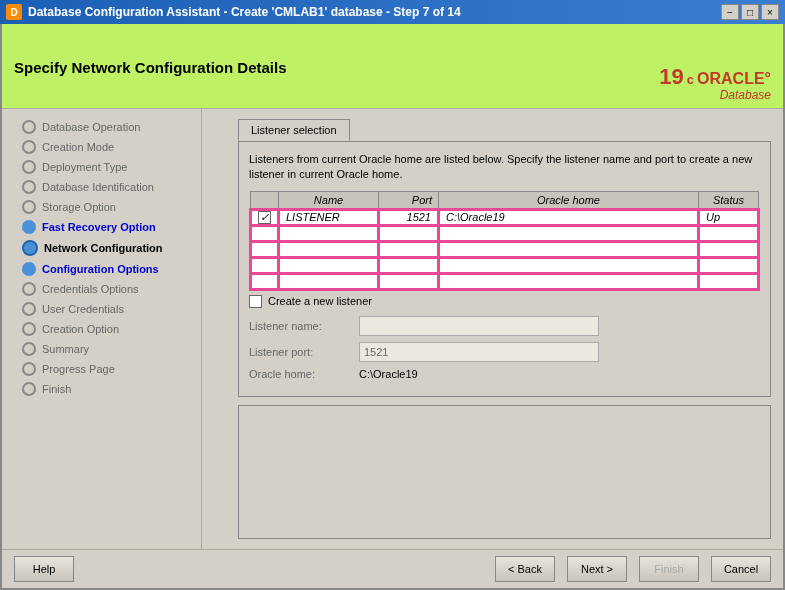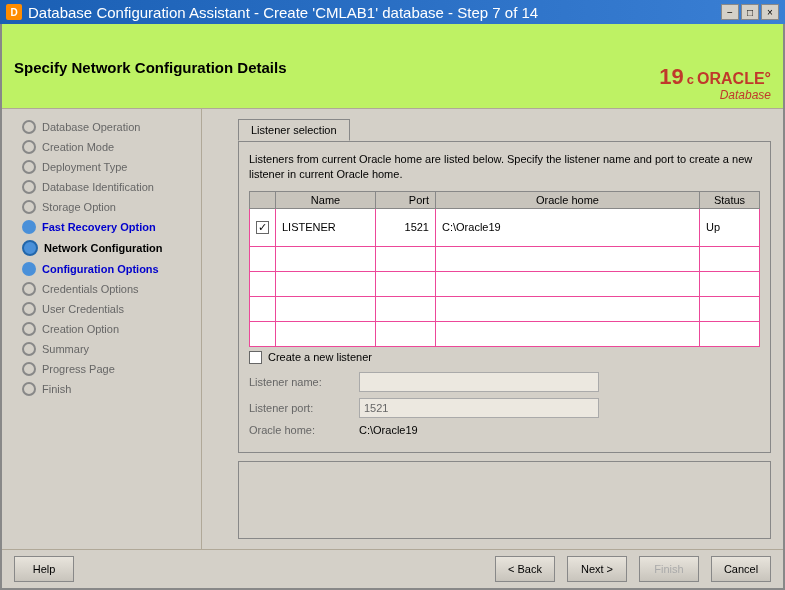--- a/index.html
+++ b/index.html
@@ -33,22 +33,22 @@
       background: #ff8c00;
       border-radius: 2px;
       display: flex;
       align-items: center;
       justify-content: center;
       font-size: 10px;
       color: white;
       font-weight: bold;
     }
     .title-bar-text {
-      font-size: 15px;
-      font-weight: normal;
+      font-size: 12px;
+      font-weight: bold;
     }
     .title-bar-controls {
       display: flex;
       gap: 2px;
     }
     .title-btn {
       width: 18px;
       height: 16px;
       background: #d4d0c8;
       border: 1px solid #888;
@@ -218,31 +218,32 @@
       color: #000;
       margin-bottom: 8px;
       line-height: 1.4;
     }
 
     
     .listener-table {
       width: 100%;
       border-collapse: collapse;
       font-size: 11px;
+      font-style: italic;
     }
     .listener-table th {
       background: #c8c4bc;
       border: 1px solid #888;
       padding: 2px 6px;
       text-align: center;
       font-weight: normal;
     }
     .listener-table td {
-      border: 1px solid #ec4899;
-      padding: 12px 6px;
+      border: 3px solid #ec4899;
+      padding: 0 6px;
       background: white;
     }
     .listener-table .checkbox-col {
       width: 22px;
       text-align: center;
     }
     .listener-table .name-col {
       width: 100px;
     }
     .listener-table .port-col {

